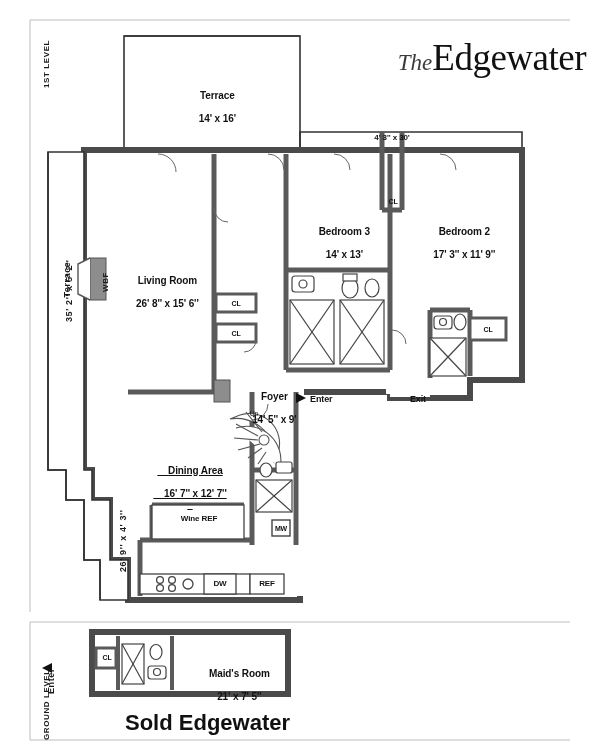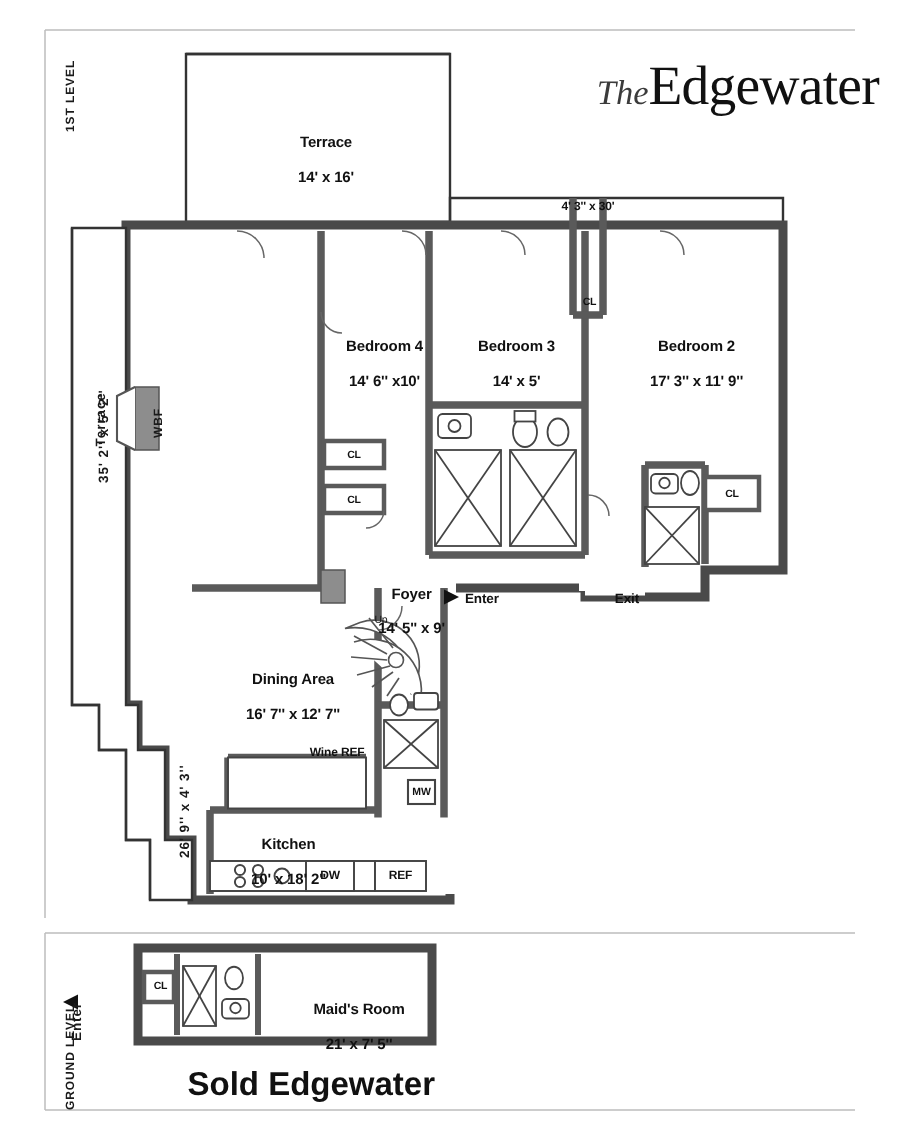--- a/index.html
+++ b/index.html
@@ -264,50 +264,46 @@
   <div class="vert r90" style="left:42px;top:88px;">1ST LEVEL</div>
   <div class="vert r90" style="left:42px;top:740px;">GROUND LEVEL</div>
 
   <div class="lbl" style="left:160px;top:78px;width:104px;">
     <span>Terrace</span><br>
     <span>14' x 16'</span>
   </div>
 
   <div class="lbl sm" style="left:340px;top:122px;width:104px;">4' 3'' x 30'</div>
 
-  <div class="lbl" style="left:214px;top:214px;width:74px;">
-    <span>Bedroom 4</span><br>
-    <span>14' 6'' x10'</span>
-  </div>
 
   <div class="lbl" style="left:300px;top:214px;width:78px;">
     <span>Bedroom 3</span><br>
-    <span>14' x 5'</span>
+    <span>14' x 13'</span>
   </div>
 
   <div class="lbl" style="left:408px;top:214px;width:102px;">
     <span>Bedroom 2</span><br>
     <span>17' 3'' x 11' 9''</span>
   </div>
 
+  <div class="lbl" style="left:110px;top:263px;width:104px;">
+    <span>Living Room</span><br>
+    <span>26' 8'' x 15' 6''</span>
+  </div>
 
   <div class="lbl" style="left:226px;top:379px;width:86px;">
     <span>Foyer</span><br>
     <span>14' 5'' x 9'</span>
   </div>
 
-  <div class="lbl" style="left:134px;top:436px;width:112px;">
+  <div class="lbl" style="left:134px;top:453px;width:112px;text-decoration:underline;">
     <span>Dining Area</span><br>
     <span>16' 7'' x 12' 7''</span>
   </div>
 
-  <div class="lbl" style="left:132px;top:546px;width:110px;">
-    <span>Kitchen</span><br>
-    <span>10' x 18' 2''</span>
-  </div>
 
   <div class="lbl" style="left:182px;top:656px;width:104px;">
     <span>Maid's Room</span><br>
     <span>21' x 7' 5''</span>
   </div>
 
   <div class="vert r90" style="left:52px;top:310px;font-size:9px;">
     <span>Terrace</span>
   </div>
   <div class="vert r90" style="left:64px;top:322px;font-size:9px;">35' 2'' x 5' 2''</div>
@@ -315,21 +311,21 @@
   <div class="vert r90" style="left:118px;top:572px;font-size:9px;">26' 9'' x 4' 3''</div>
 
   <div class="vert r90" style="left:101px;top:292px;font-size:8px;">WBF</div>
 
   <div class="lbl xs" style="left:384px;top:196px;width:18px;">CL</div>
   <div class="lbl xs" style="left:227px;top:298px;width:18px;">CL</div>
   <div class="lbl xs" style="left:227px;top:328px;width:18px;">CL</div>
   <div class="lbl xs" style="left:479px;top:324px;width:18px;">CL</div>
   <div class="lbl xs" style="left:98px;top:652px;width:18px;">CL</div>
 
-  <div class="lbl xs" style="left:155px;top:496px;width:88px;text-align:right;font-size:8px;">Wine REF</div>
+  <div class="lbl xs" style="left:155px;top:513px;width:88px;text-align:center;font-size:8px;">Wine REF</div>
   <div class="lbl xs" style="left:205px;top:578px;width:30px;font-size:8px;">DW</div>
   <div class="lbl xs" style="left:251px;top:578px;width:32px;font-size:8px;">REF</div>
   <div class="lbl xs" style="left:272px;top:523px;width:18px;font-size:7px;">MW</div>
   <div class="lbl xs" style="left:245px;top:408px;width:18px;font-size:7px;font-weight:normal;">Up</div>
 
   <div class="lbl enterlabel" style="left:310px;top:394px;width:44px;text-align:left;">Enter</div>
   <div class="lbl enterlabel" style="left:386px;top:394px;width:40px;text-align:right;">Exit</div>
   <div class="vert r90" style="left:46px;top:694px;font-size:9px;">Enter</div>
 
   <div class="sold">Sold Edgewater</div>

